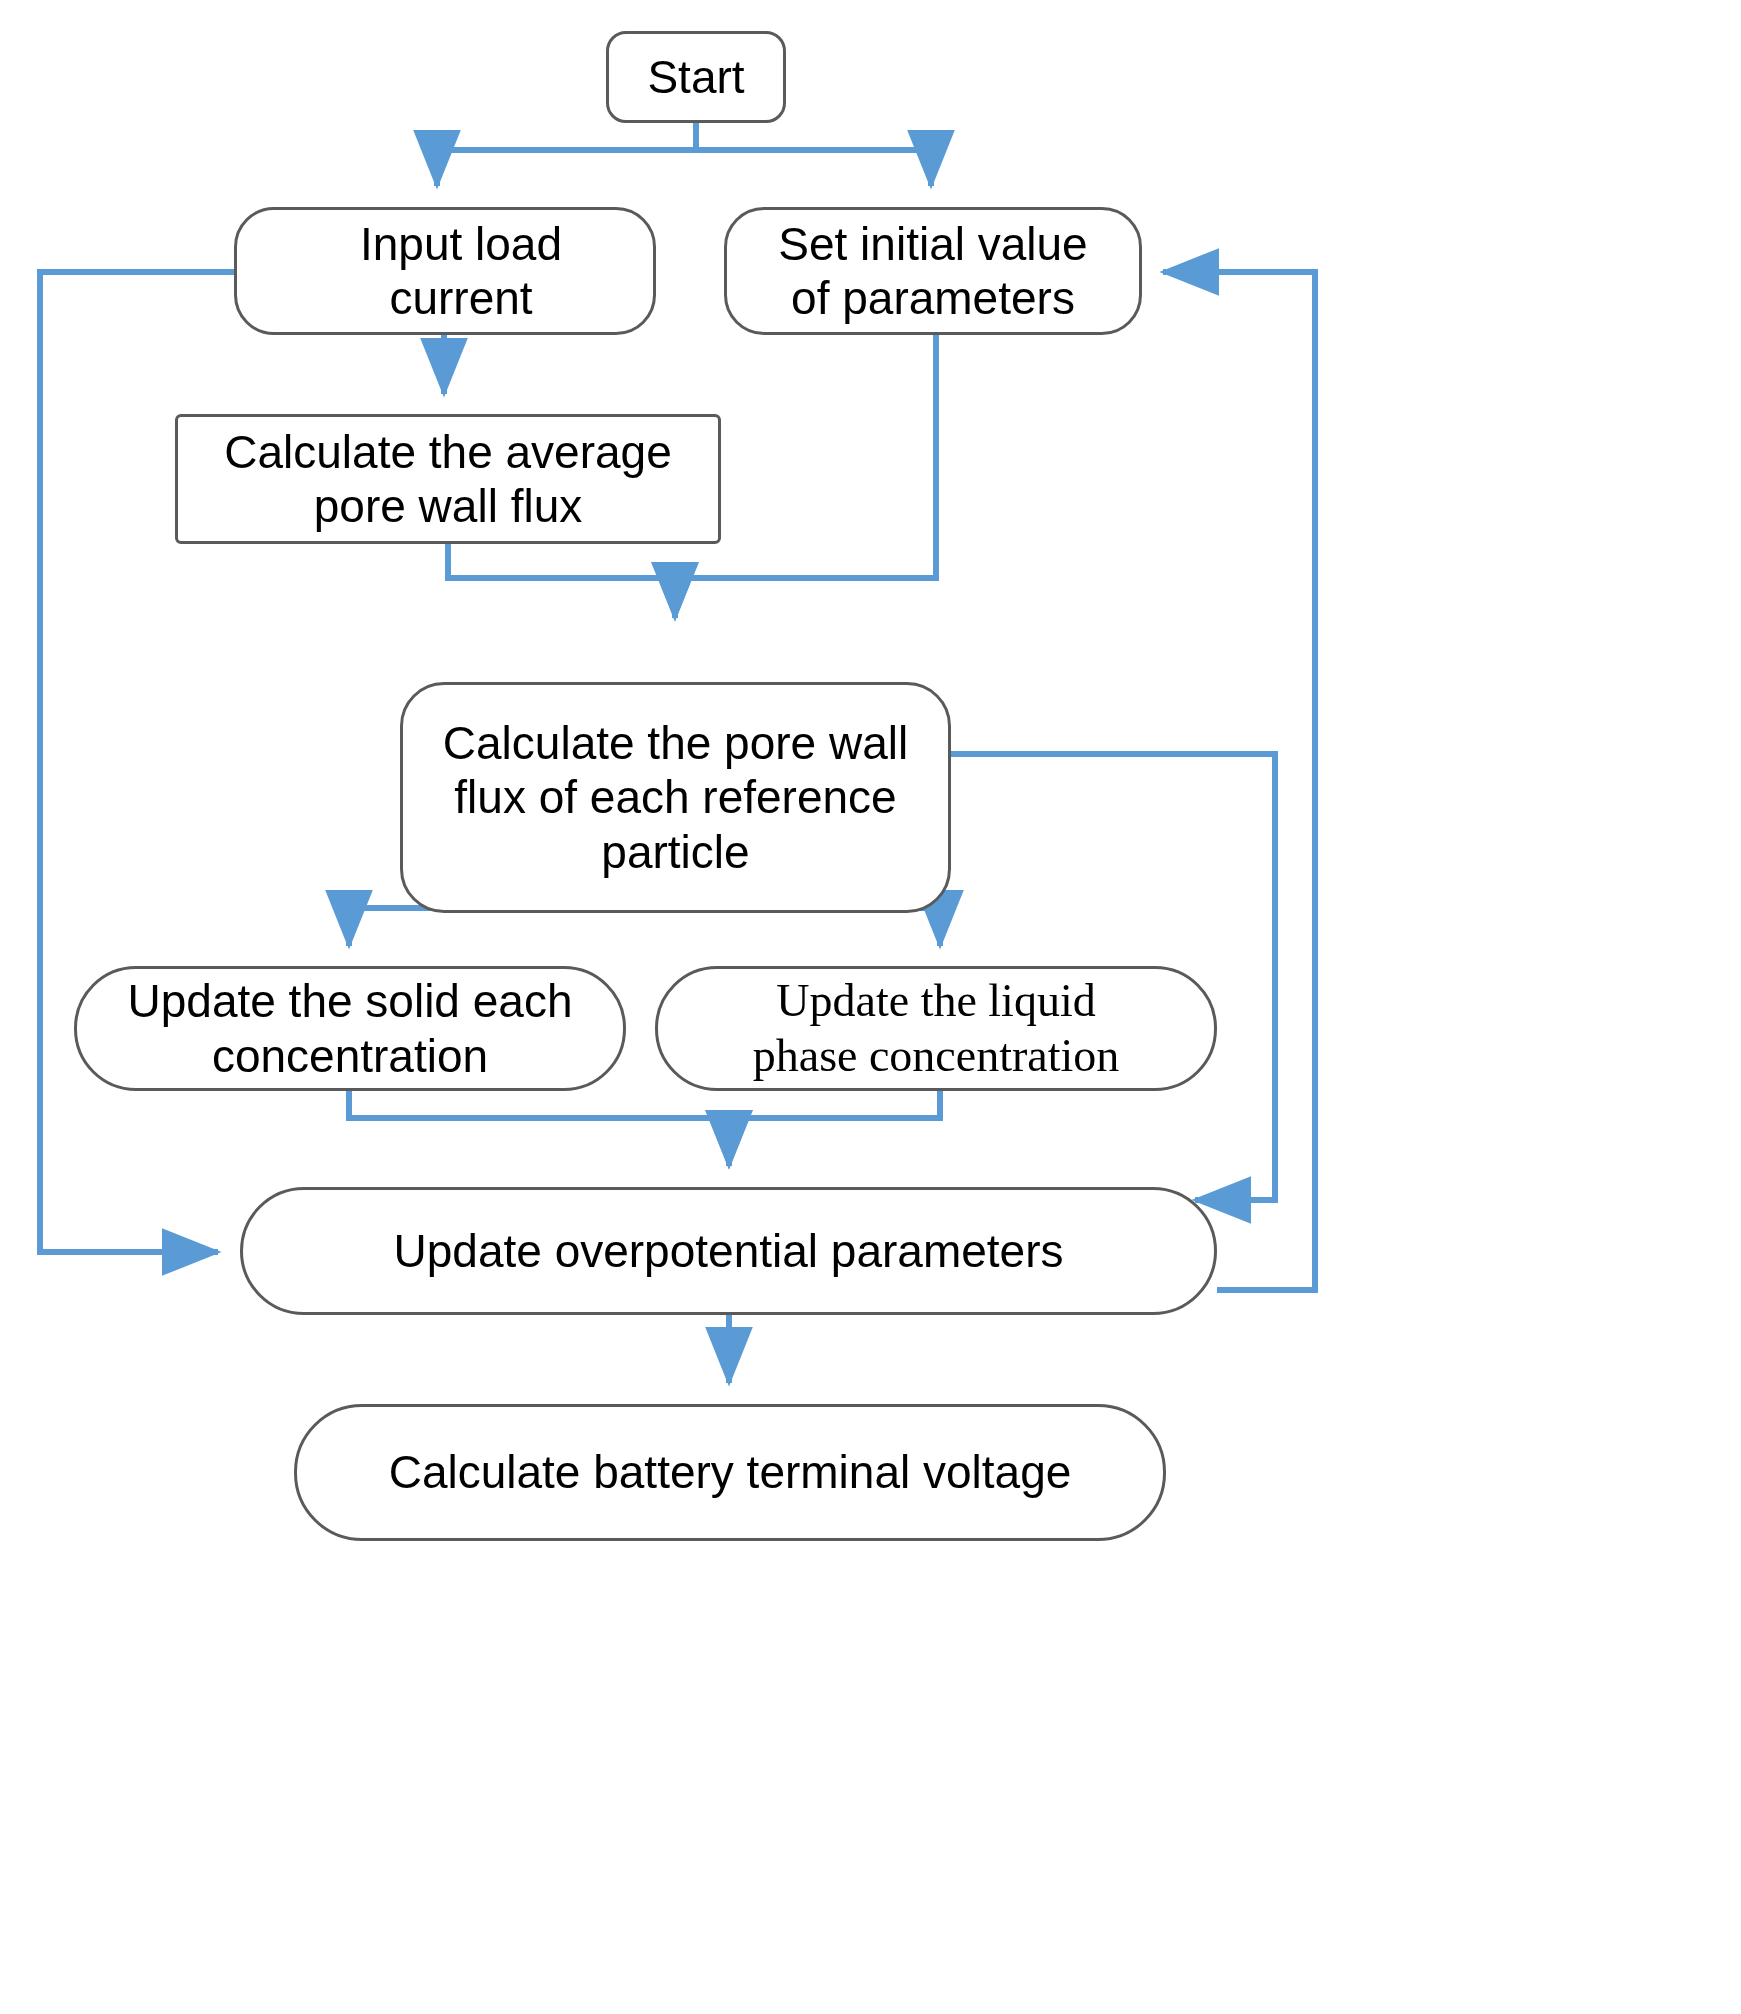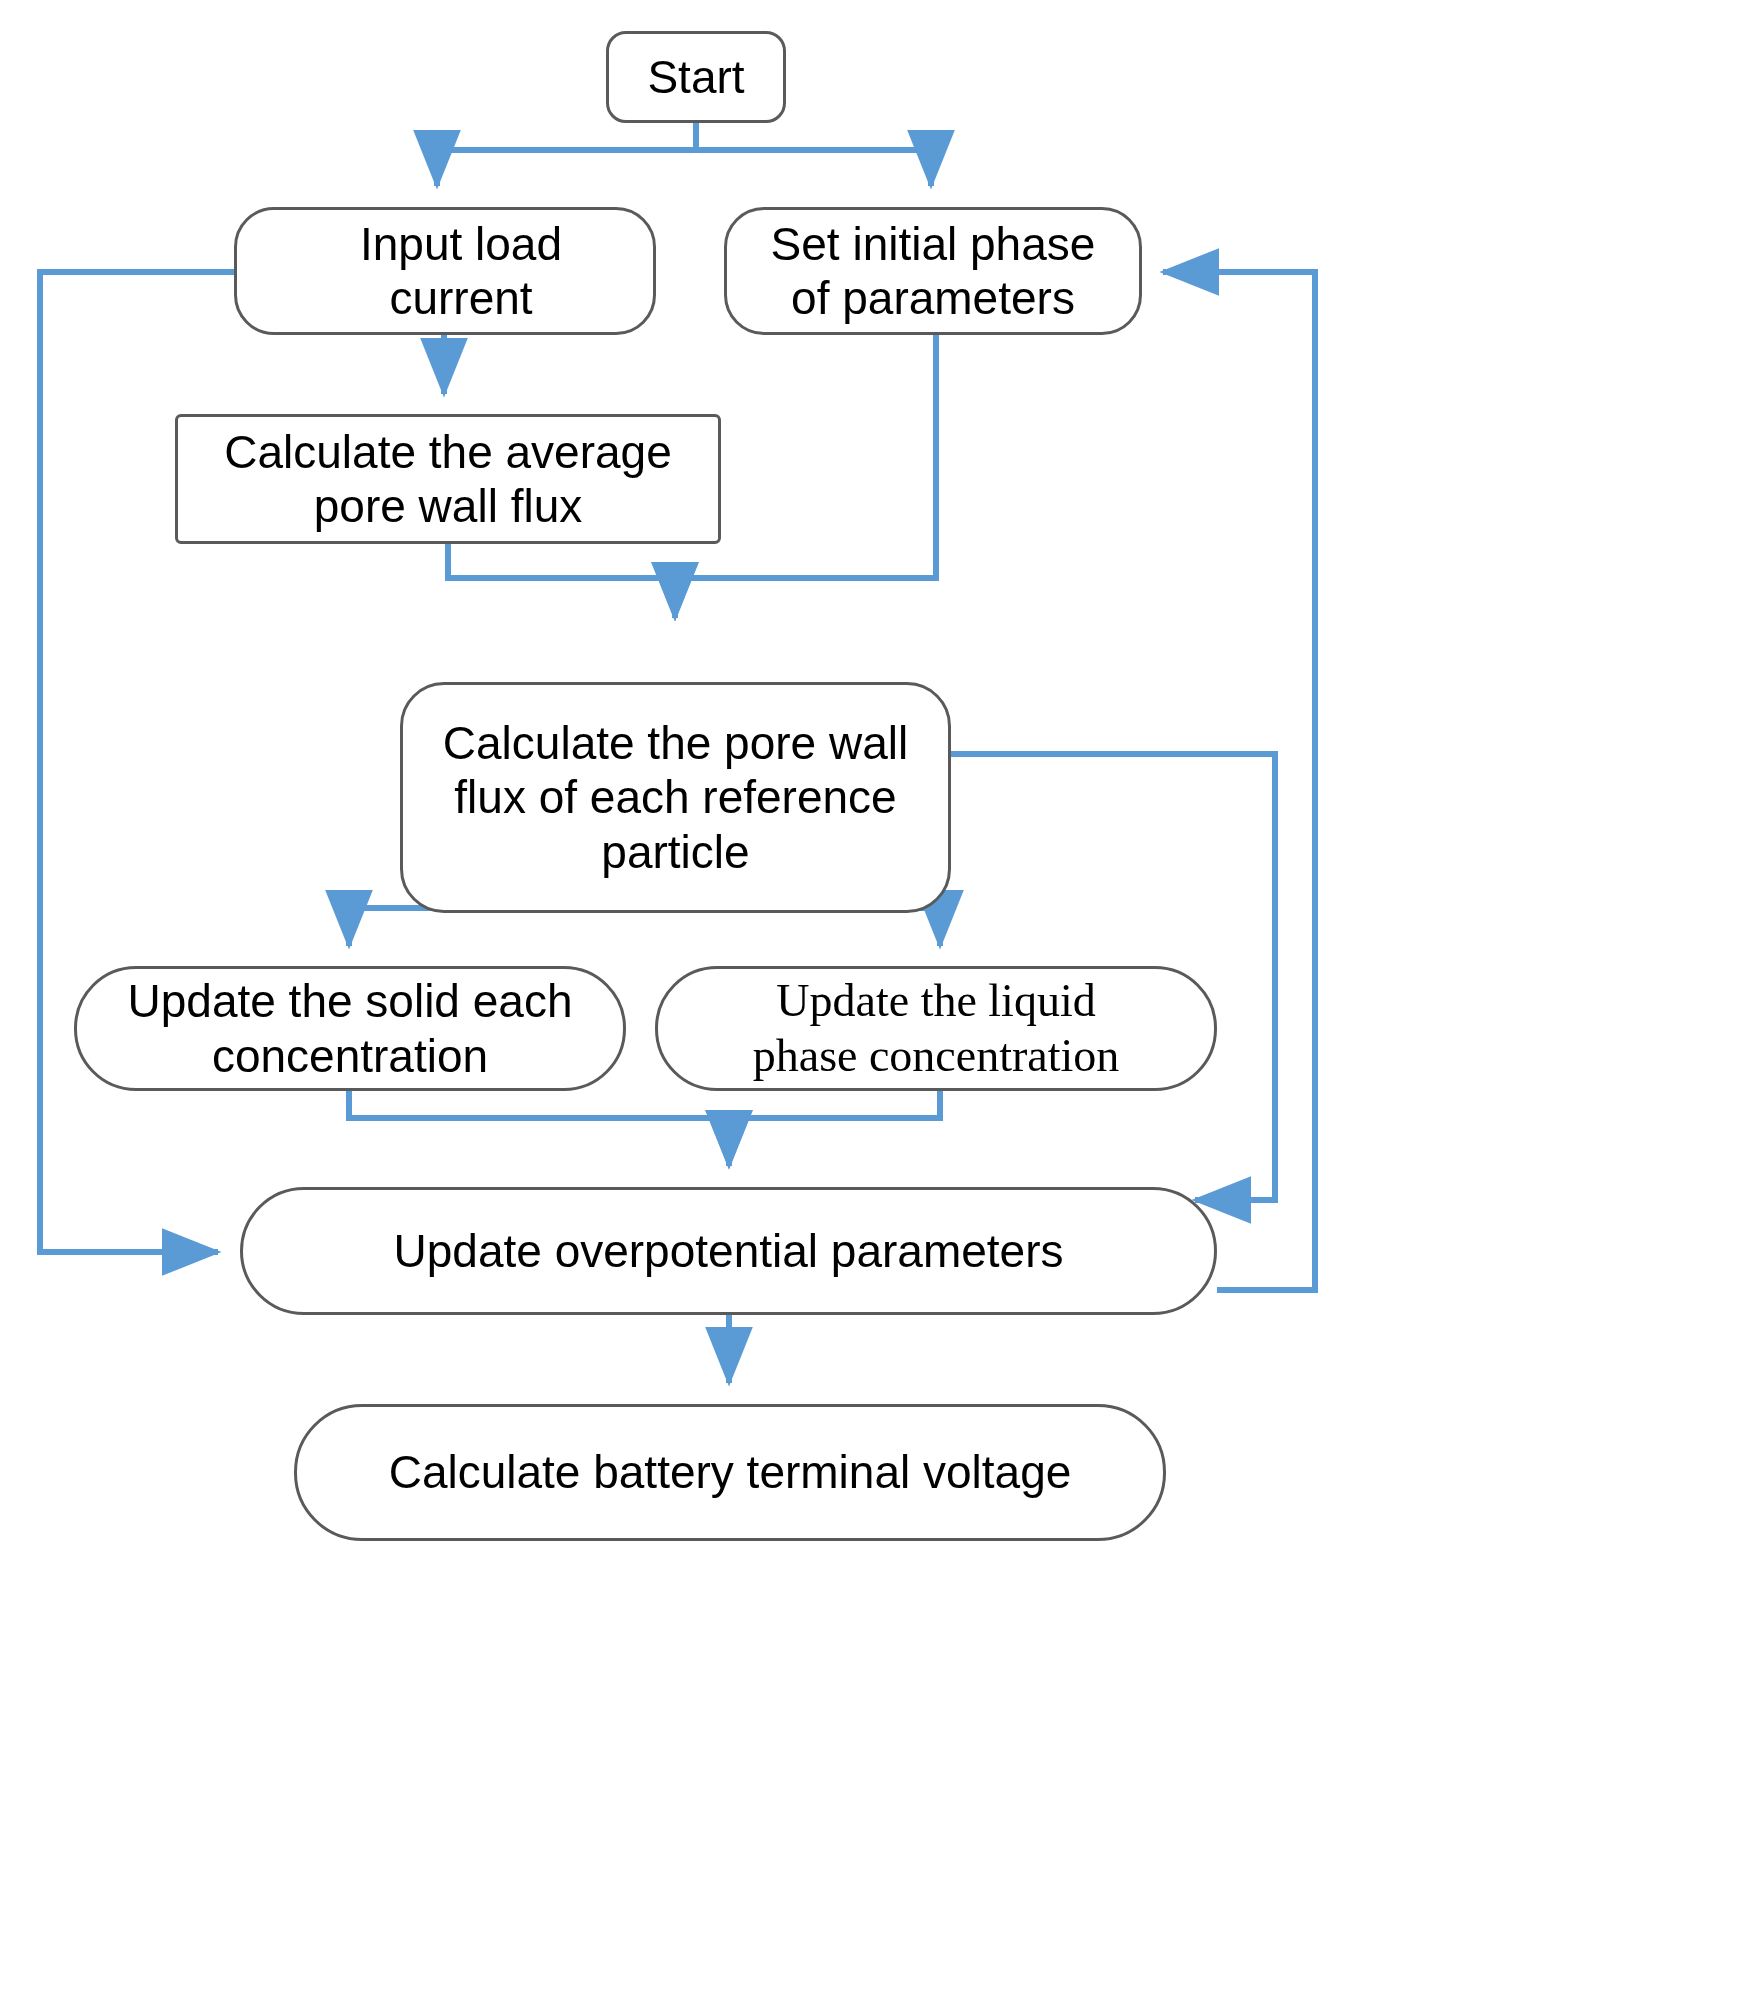--- a/index.html
+++ b/index.html
@@ -97,21 +97,21 @@
   <div class="node" id="node-start">
     <span>Start</span>
   </div>
 
   <div class="node" id="node-input">
     <span>Input load
 current</span>
   </div>
 
   <div class="node" id="node-setinit">
-    <span>Set initial phase
+    <span>Set initial value
 of parameters</span>
   </div>
 
   <div class="node" id="node-avgflux">
     <span>Calculate the average
 pore wall flux</span>
   </div>
 
   <div class="node" id="node-refflux">
     <span>Calculate the pore wall

